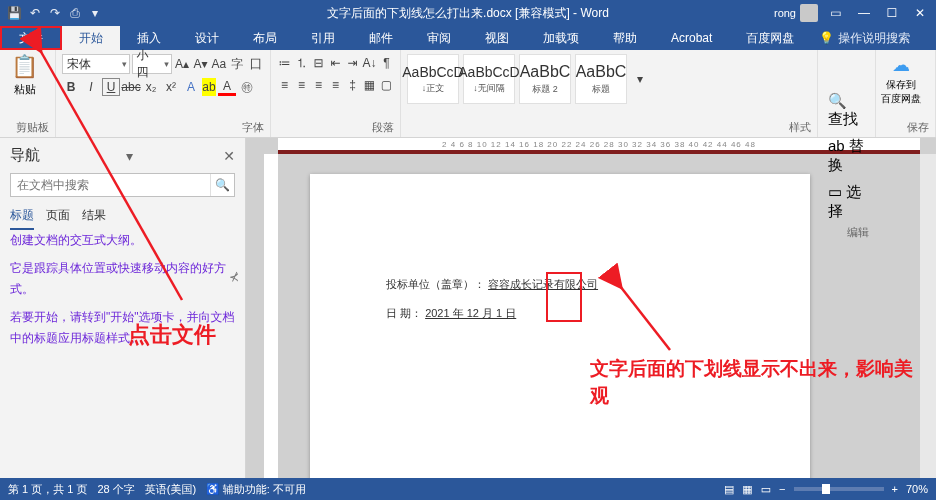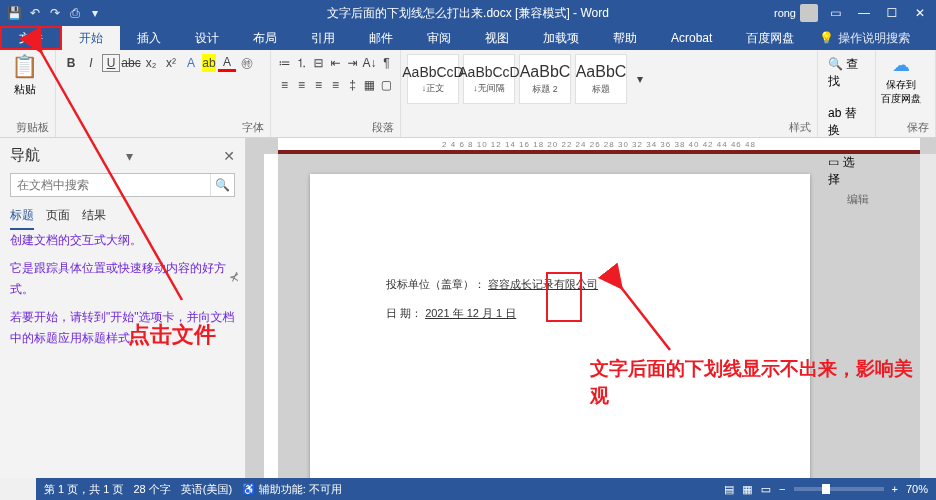--- a/index.html
+++ b/index.html
@@ -24,40 +24,40 @@
   .btn-big .ico { font-size:22px; }
   .font-group { display:flex; flex-direction:column; gap:4px; }
   .font-row { display:flex; align-items:center; gap:2px; }
   .combo { height:20px; border:1px solid #c9c9c9; background:#fff; display:inline-flex; align-items:center; padding:0 14px 0 4px; font-size:12px; position:relative; color:#333;}
   .combo:after { content:"▾"; position:absolute; right:2px; font-size:9px; color:#666;}
   .ribbon-ico { width:18px; height:18px; display:inline-flex; align-items:center; justify-content:center; font-size:12px; color:#444;}
   .styles-row { display:flex; gap:4px; align-items:center;}
   .style-card { width:52px; height:50px; border:1px solid #e0e0e0; background:#fff; display:flex; flex-direction:column; align-items:center; justify-content:center; font-size:9px; color:#555;}
   .style-card .samp{ font-size:14px; color:#333; margin-bottom:2px;}
   .style-card.big .samp { font-size:22px; color:#222;}
-  .edit-col { display:flex; flex-direction:column; gap:15px; font-size:12px; padding:2px 4px;}
+  .edit-col { display:flex; flex-direction:column; gap:8px; font-size:15px; padding:2px 4px;margin-top:36px;}
   .content { display:flex; height: calc(500px - 26px - 24px - 88px - 22px); }
   .navpane { width:246px; background:#f3f3f3; border-right:1px solid #d4d4d4; padding:8px 10px; position:relative;}
   .nav-h { font-size:15px; color:#333; display:flex; justify-content:space-between; align-items:center;}
   .nav-close { color:#666; font-size:14px;}
   .search-wrap { margin-top:8px; display:flex; height:24px; border:1px solid #c0c0c0; background:#fff;}
   .search-input { flex:1; border:none; outline:none; font-size:12px; padding:0 6px; color:#888;}
   .search-btn { width:24px; display:flex; align-items:center; justify-content:center; color:#666; border-left:1px solid #e0e0e0;}
   .nav-tabs { display:flex; gap:12px; margin-top:10px; font-size:12px;}
   .nav-tab { padding-bottom:4px; cursor:pointer; color:#333;}
   .nav-tab.active { color:#2b579a; border-bottom:2px solid #2b579a;}
   .nav-body { margin-top:0; font-size:12px; color:#6d28d9; line-height:1.7;}
   .rulerbar { height:16px; background:#fff; border-bottom:4px solid #7f1d1d; display:flex; align-items:center; justify-content:center; font-size:8px; color:#888; letter-spacing:1px;}
   .docarea { flex:1; position:relative; background:#d0d0d0; overflow:hidden;}
   .vruler { position:absolute; left:18px; top:16px; bottom:0; width:14px; background:#fff; z-index:1;}
   .page { position:absolute; left:64px; top:36px; width:500px; height:400px; background:#fff; box-shadow:0 1px 4px rgba(0,0,0,.3);}
   .doc-line { position:absolute; left:76px; font-size:11px; color:#333;}
   .uline { text-decoration:underline; }
   .redbox { position:absolute; border:2px solid #ed1c24;}
-  .statusbar { position:absolute; bottom:0; left:0; right:0; height:22px; background:#2b579a; color:#fff; display:flex; align-items:center; font-size:11px; padding:0 8px; gap:10px; z-index:5;margin-left:36px;}
+  .statusbar { position:absolute; bottom:0; left:0; right:0; height:22px; background:#2b579a; color:#fff; display:flex; align-items:center; font-size:11px; padding:0 8px; gap:10px; z-index:5;}
   .status-right { margin-left:auto; display:flex; align-items:center; gap:8px;}
   .zoom-bar { width:90px; height:4px; background:#5d7cb1; position:relative; display:inline-block;}
   .zoom-handle { position:absolute; left:28px; top:-3px; width:8px; height:10px; background:#fff;}
   .anno-red { position:absolute; color:#ed1c24; font-weight:bold; z-index:10;}
   .arrow-svg { position:absolute; z-index:9; pointer-events:none;}
   .pin { position:absolute; right:6px; top:132px; color:#777; font-size:12px;}
 </style>
 </head>
 <body>
 
@@ -107,20 +107,29 @@
     <div class="btn-big">
       <span class="ico">📋</span>
       <span style="font-size:11px">粘贴</span>
     </div>
     <div class="group-label">剪贴板</div>
   </div>
 
   <div class="group" style="width:215px">
     <div class="font-group">
       <div class="font-row">
+        <span class="combo" style="width:72px">宋体</span>
+        <span class="combo" style="width:42px">小四</span>
+        <span class="ribbon-ico">A▴</span>
+        <span class="ribbon-ico">A▾</span>
+        <span class="ribbon-ico">Aa</span>
+        <span class="ribbon-ico">字</span>
+        <span class="ribbon-ico">囗</span>
+      </div>
+      <div class="font-row">
         <span class="ribbon-ico">
             <b>B</b>
           </span>
         <span class="ribbon-ico">
             <i>I</i>
           </span>
         <span class="ribbon-ico" style="border:1px solid #888">
             <u>U</u>
           </span>
         <span class="ribbon-ico">

